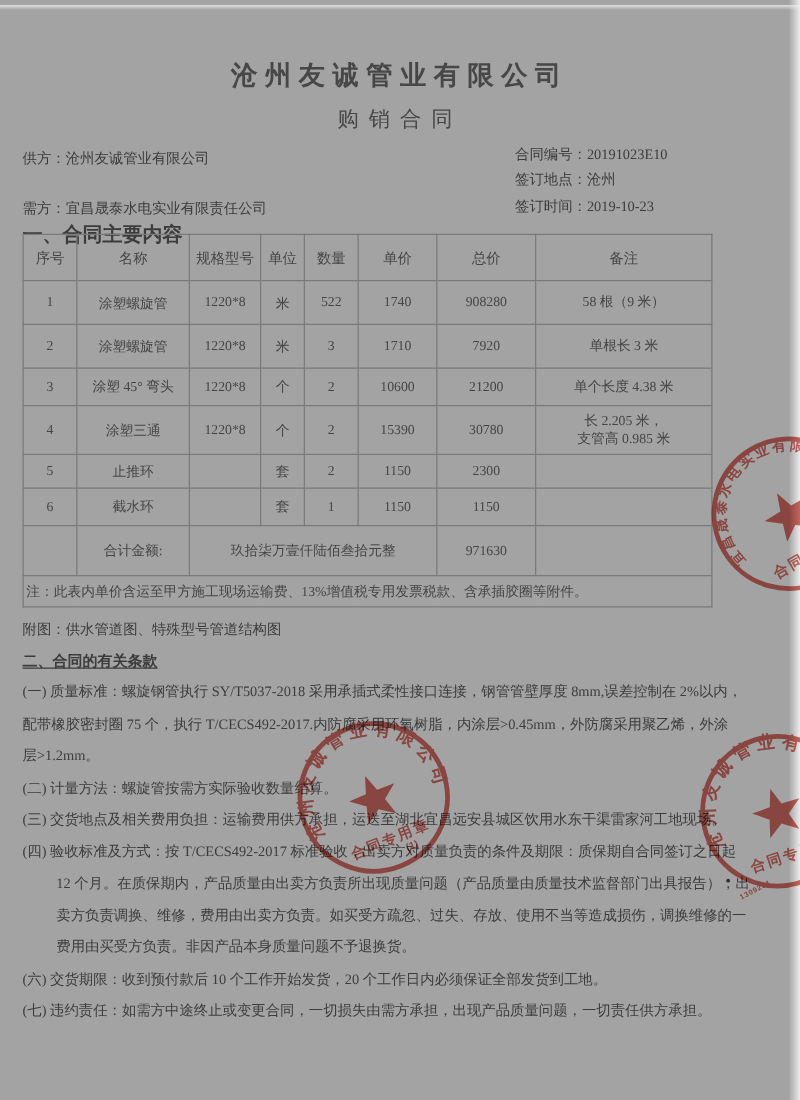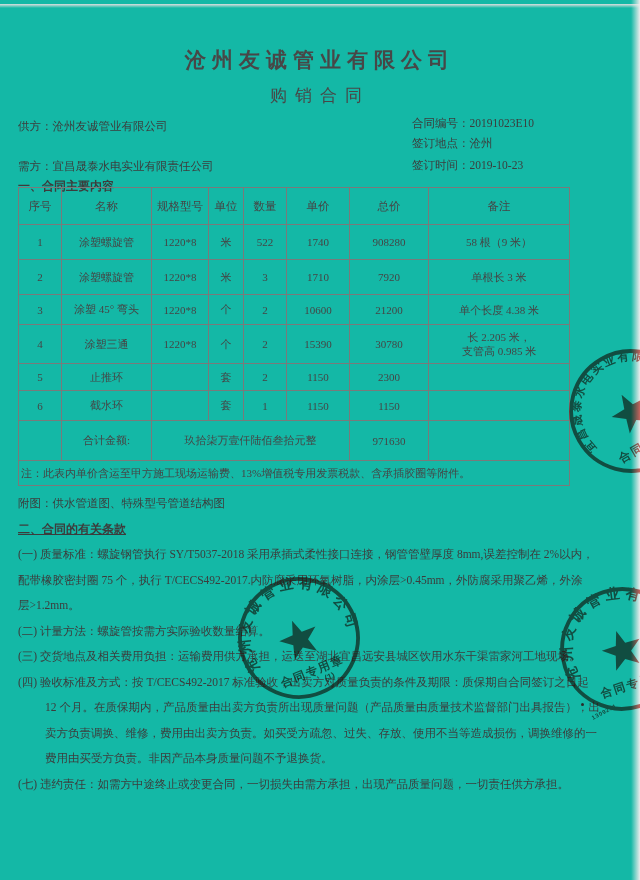--- a/index.html
+++ b/index.html
@@ -1,36 +1,36 @@
 <!DOCTYPE html>
 <html><head>
 <meta charset="utf-8">
 <style>
   html,body{margin:0;padding:0;background:#ffffff;}
   .page{
     position:relative;width:640px;height:880px;overflow:hidden;
-    background:#14b8a6;
+    background:#a3a3a3;
     font-family:"Liberation Serif","DejaVu Serif",serif;
     color:#3c3c3c;
   }
   .scan-top{position:absolute;left:0;top:4px;width:100%;height:4px;
     background:linear-gradient(to bottom,#dedede,rgba(255,255,255,0));}
   .scan-right{position:absolute;right:0;top:0;width:9px;height:100%;
     background:linear-gradient(to right,rgba(255,255,255,0),#ececec);}
   .title{position:absolute;left:0;right:0;top:46px;text-align:center;
     font-size:21px;font-weight:bold;letter-spacing:6px;color:#474747;}
   .subtitle{position:absolute;left:0;right:0;top:84px;text-align:center;
     font-size:17px;font-weight:normal;letter-spacing:8px;color:#474747;}
   .hinfo{position:absolute;font-size:11.5px;white-space:nowrap;}
   .supplier{left:18px;top:119px;}
   .buyer{left:18px;top:159px;}
   .cno{left:412px;top:116px;}
   .place{left:412px;top:136px;}
   .date{left:412px;top:158px;}
-  .sec1-h{position:absolute;left:18px;top:178px;font-size:12px;font-weight:bold;}
+  .sec1-h{position:absolute;left:18px;top:178px;font-size:16px;font-weight:bold;}
   table.items{
     position:absolute;left:18px;top:187px;width:551px;
     border-collapse:collapse;table-layout:fixed;
     font-size:11px;text-align:center;color:#454545;border-radius:12px;
   }
   table.items td,table.items th{border:1px solid #7a7a7a;padding:0 2px;font-weight:normal;overflow:hidden;}
   thead tr{height:37px;font-size:11.5px;}
   tbody.items-body tr:nth-child(1){height:35px;}
   tbody.items-body tr:nth-child(2){height:35px;}
   tbody.items-body tr:nth-child(3){height:30px;}
@@ -183,20 +183,21 @@
   <div class="clauses">
       <div class="clause-line">(一) 质量标准：螺旋钢管执行 SY/T5037-2018 采用承插式柔性接口连接，钢管管壁厚度 8mm,误差控制在 2%以内，</div>
       <div class="clause-line">配带橡胶密封圈 75 个，执行 T/CECS492-2017.内防腐采用环氧树脂，内涂层&gt;0.45mm，外防腐采用聚乙烯，外涂</div>
       <div class="clause-line">层&gt;1.2mm。</div>
       <div class="clause-line">(二) 计量方法：螺旋管按需方实际验收数量结算。</div>
       <div class="clause-line">(三) 交货地点及相关费用负担：运输费用供方承担，运送至湖北宜昌远安县城区饮用水东干渠雷家河工地现场。</div>
       <div class="clause-line">(四) 验收标准及方式：按 T/CECS492-2017 标准验收，出卖方对质量负责的条件及期限：质保期自合同签订之日起</div>
       <div class="clause-line cont">12 个月。在质保期内，产品质量由出卖方负责所出现质量问题（产品质量由质量技术监督部门出具报告），出</div>
       <div class="clause-line cont">卖方负责调换、维修，费用由出卖方负责。如买受方疏忽、过失、存放、使用不当等造成损伤，调换维修的一</div>
       <div class="clause-line cont">费用由买受方负责。非因产品本身质量问题不予退换货。</div>
+      <div class="clause-line">(六) 交货期限：收到预付款后 10 个工作开始发货，20 个工作日内必须保证全部发货到工地。</div>
       <div class="clause-line">(七) 违约责任：如需方中途终止或变更合同，一切损失由需方承担，出现产品质量问题，一切责任供方承担。</div>
     </div>
 
   <div class="stamp stamp-mid">
     <svg viewBox="0 0 200 200">
       <circle cx="100" cy="100" r="92" fill="none" stroke="#cf4a42" stroke-width="6"></circle>
       <path id="arcS" d="M 27,127 A 78 78 0 1 1 173,127" fill="none"></path>
       <text class="arc-text" text-anchor="middle"><textPath href="#arcS" startOffset="50%">沧州友诚管业有限公司</textPath></text>
       <polygon fill="#cf4a42" points="100,71 107.6,92.5 130.4,93.1 112.4,107 118.8,128.9 100,116 81.2,128.9 87.6,107 69.6,93.1 92.4,92.5"></polygon>
       <text class="seal-label" x="100" y="162">合同专用章</text>

